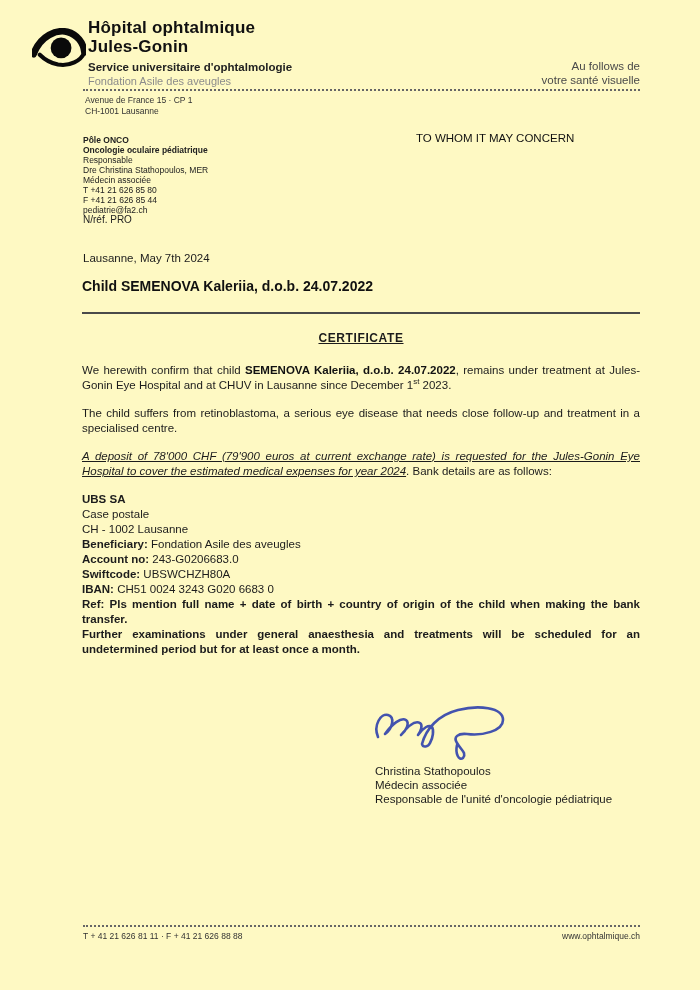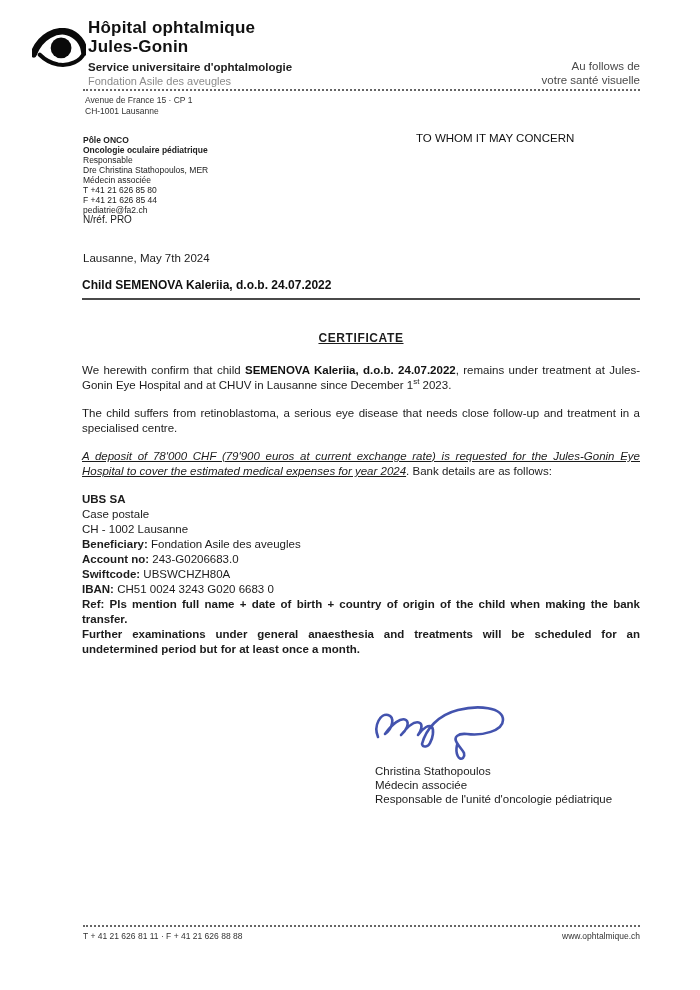--- a/index.html
+++ b/index.html
@@ -2,21 +2,21 @@
 <html><head>
 <meta charset="utf-8">
 <style>
   * { margin: 0; padding: 0; box-sizing: border-box; }
   html, body { background: #e8e8e8; }
   .page {
     position: relative;
     width: 700px;
     height: 990px;
     margin: 0 auto;
-    background: #ffffff;
+    background: #fef9c3;
     font-family: "Liberation Sans", "DejaVu Sans", sans-serif;
     color: #1c1c1c;
     overflow: hidden;
   }
 
   
   .logo { position: absolute; left: 32px; top: 28px; width: 54px; height: 42px; }
   .titles { position: absolute; left: 88px; top: 18px; }
   .title-line { font-size: 17px; font-weight: bold; line-height: 19px; color: #111; letter-spacing: 0.2px; }
   .subtitle { font-size: 11.5px; font-weight: bold; color: #222; margin-top: 5px; line-height: 13px; }
@@ -26,22 +26,22 @@
   .address { position: absolute; left: 85px; top: 95px; font-size: 8.5px; line-height: 11px; color: #333; }
 
   
   .contact { position: absolute; left: 83px; top: 135px; font-size: 8.5px; line-height: 10px; color: #222; }
   .contact .b { font-weight: bold; }
   .concern { position: absolute; left: 416px; top: 132px; font-size: 11.5px; color: #111; }
   .refline { position: absolute; left: 83px; top: 214px; font-size: 10px; color: #222; }
   .dateline { position: absolute; left: 83px; top: 252px; font-size: 11.5px; color: #1c1c1c; }
   .subject {
     position: absolute; left: 82px; top: 278px; width: 558px;
-    font-size: 12px; font-weight: bold; color: #111;
-    padding-bottom: 6px; border-bottom: 2px solid #4a4a4a;
+    font-size: 14px; font-weight: bold; color: #111;
+    padding-bottom: 18px; border-bottom: 2px solid #4a4a4a;
   }
 
   
   .letter { position: absolute; left: 82px; top: 331px; width: 558px; font-size: 11.5px; line-height: 15px; color: #1c1c1c; }
   .cert-title { text-align: center; font-weight: bold; text-decoration: underline; letter-spacing: 0.6px; margin-bottom: 17px; font-size: 12px; }
   .letter p { text-align: justify; margin-bottom: 13px; }
   .letter .u { text-decoration: underline; font-style: italic; }
   .letter strong { color: #111; }
   sup { font-size: 8px; vertical-align: super; line-height: 0; }
 

